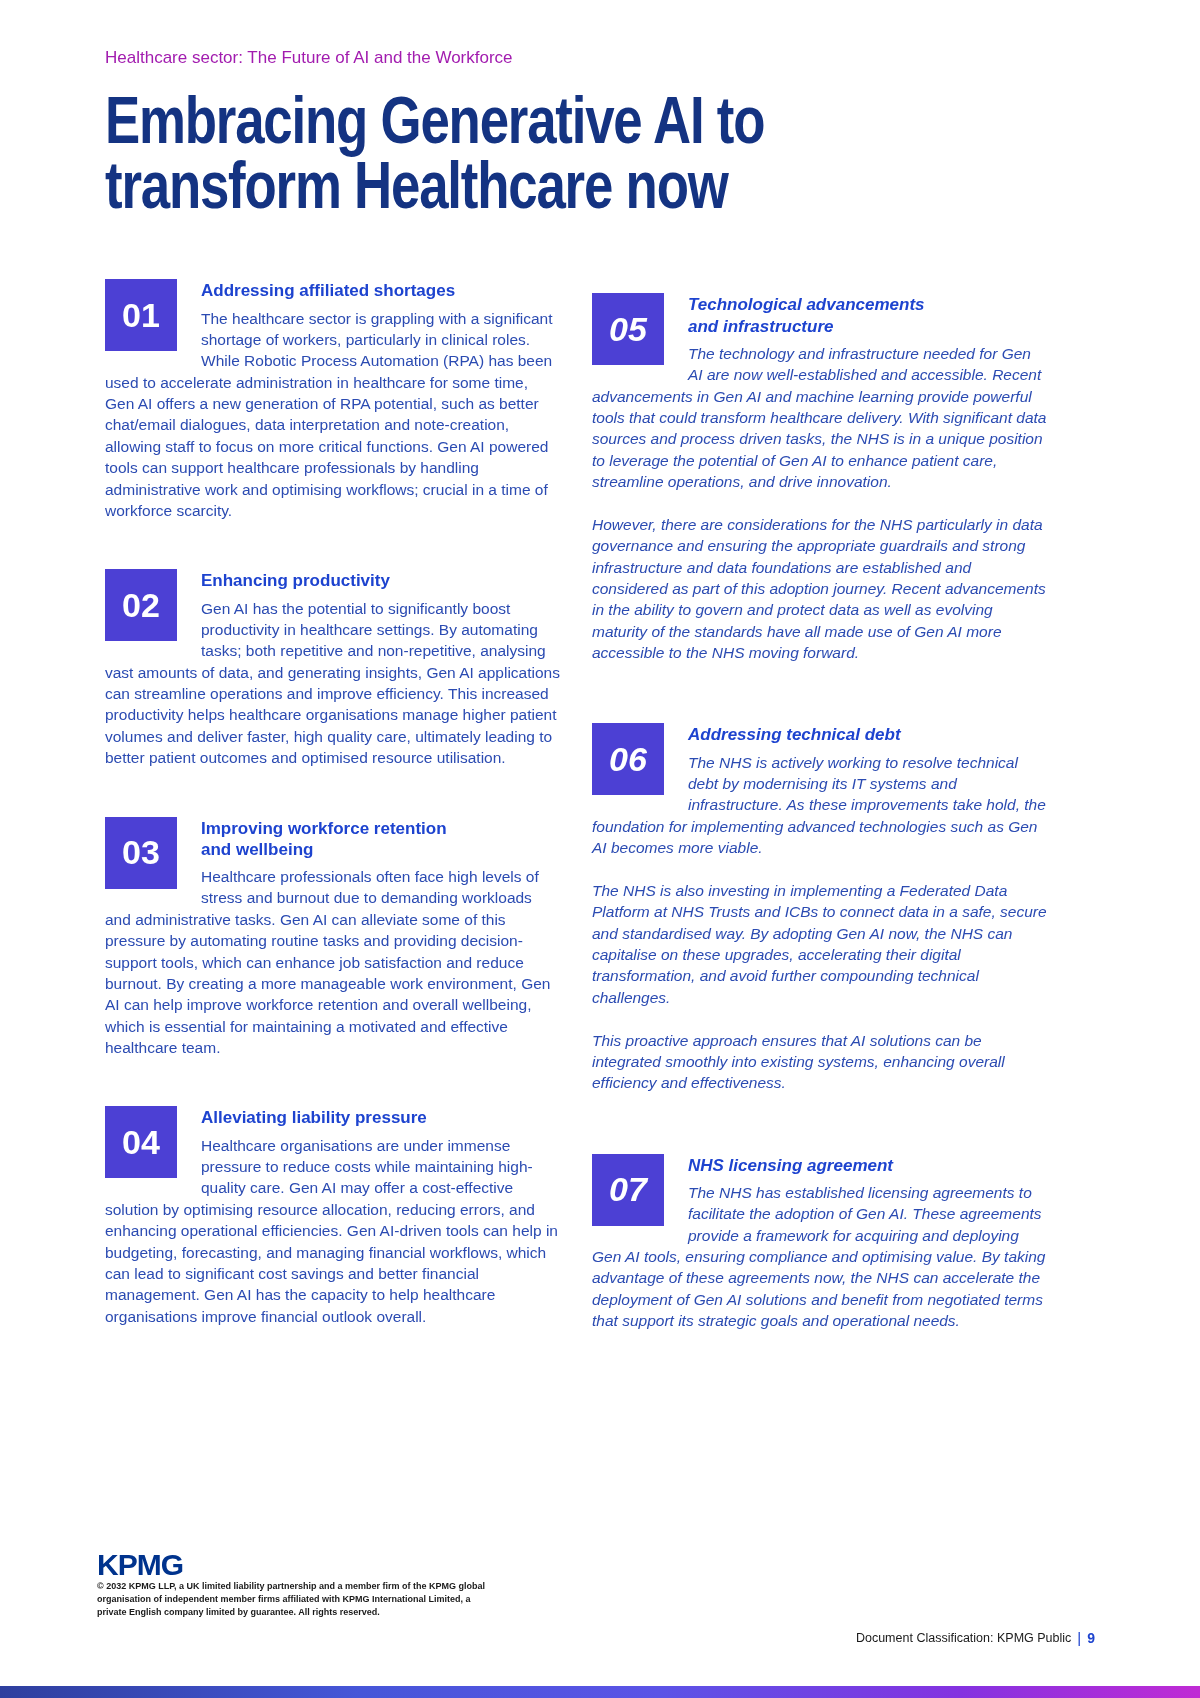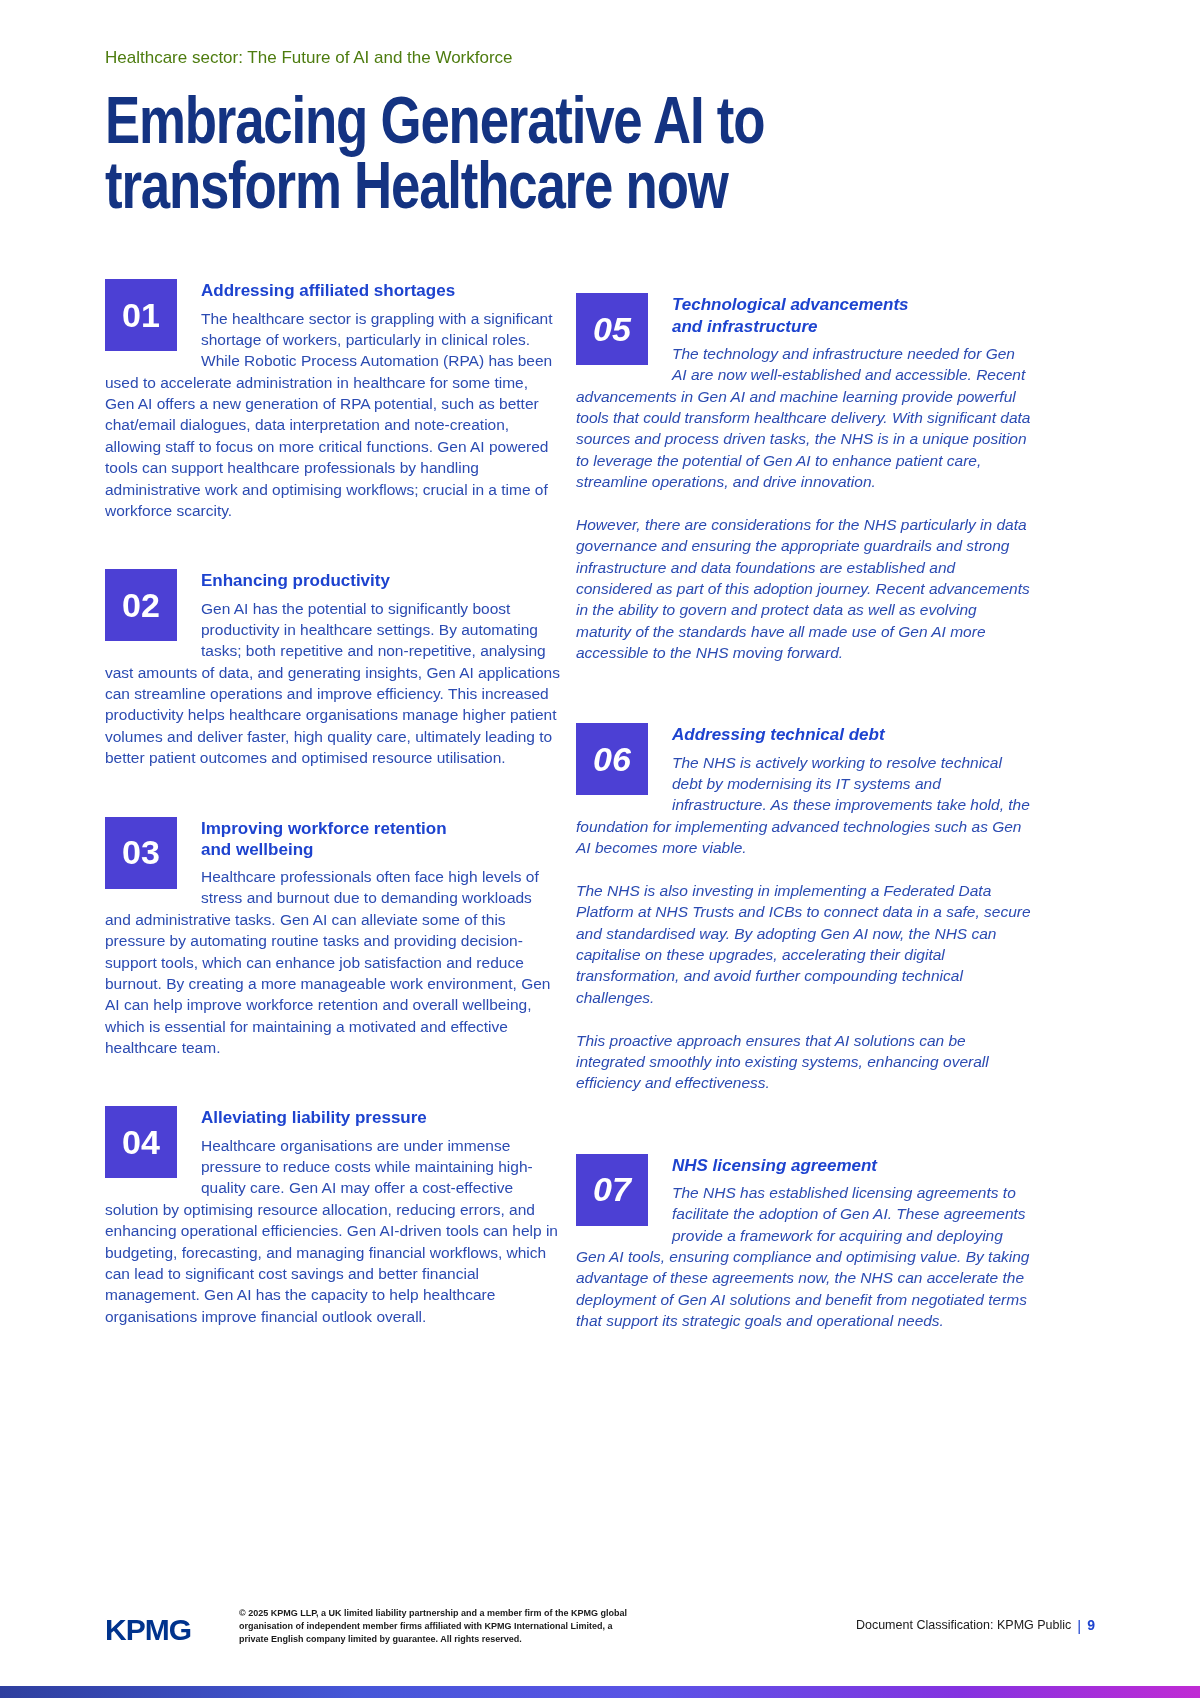--- a/index.html
+++ b/index.html
@@ -12,40 +12,40 @@
     height: 1698px;
     margin: 0 auto;
     background: #ffffff;
     overflow: hidden;
   }
 
   .content { padding: 48px 105px 0 105px; }
 
   .eyebrow {
     font-size: 17px;
-    color: #4d7c0f;
+    color: #a21caf;
     margin-bottom: 20px;
   }
 
   .title {
     font-weight: bold;
     font-size: 66px;
     line-height: 0.98;
     letter-spacing: -1.5px;
     color: #143382;
     white-space: pre-line;
     transform: scaleX(0.80);
     transform-origin: left top;
     margin: 0 0 0 0;
     width: 1150px;
   }
 
   .columns {
     display: flex;
-    gap: 16px;
+    gap: 32px;
     margin-top: 58px;
   }
   .col { width: 455px; }
   .col-right { padding-top: 14px; font-style: italic; }
 
   .item { display: flow-root; margin-bottom: 44px; }
   .col-right .item { margin-bottom: 56px; }
 
   .numbox {
     float: left;
@@ -74,25 +74,26 @@
   .sec-body {
     margin: 6px 0 0 0;
     font-size: 15.5px;
     line-height: 1.38;
     color: #2b4bb2;
     white-space: pre-line;
   }
 
   .footer {
     position: absolute;
-    left: 105px;
+    left: 97px;
     right: 105px;
     bottom: 52px;
     display: flex;
     align-items: flex-start;
+    flex-direction: column;
   }
 
   .kpmg-logo {
     font-weight: bold;
     font-size: 30px;
     letter-spacing: -1px;
     color: #00338D;
     margin-right: 48px;
     line-height: 1;
     padding-top: 8px;
@@ -208,21 +209,21 @@
           <h3 class="sec-title">NHS licensing agreement</h3>
           <p class="sec-body">The NHS has established licensing agreements to facilitate the adoption of Gen AI. These agreements provide a framework for acquiring and deploying Gen AI tools, ensuring compliance and optimising value. By taking advantage of these agreements now, the NHS can accelerate the deployment of Gen AI solutions and benefit from negotiated terms that support its strategic goals and operational needs.</p>
         </section>
 
       </div>
     </div>
   </div>
 
   <div class="footer">
     <div class="kpmg-logo">KPMG</div>
-    <div class="legal">© 2025 KPMG LLP, a UK limited liability partnership and a member firm of the KPMG global organisation of independent member firms affiliated with KPMG International Limited, a private English company limited by guarantee. All rights reserved.</div>
+    <div class="legal">© 2032 KPMG LLP, a UK limited liability partnership and a member firm of the KPMG global organisation of independent member firms affiliated with KPMG International Limited, a private English company limited by guarantee. All rights reserved.</div>
     <div class="classification">
       <span>Document Classification: KPMG Public</span>
       <span class="sep">|</span>
       <span class="pagenum">9</span>
     </div>
   </div>
 
   <div class="bottom-bar"></div>
 </div>
 

